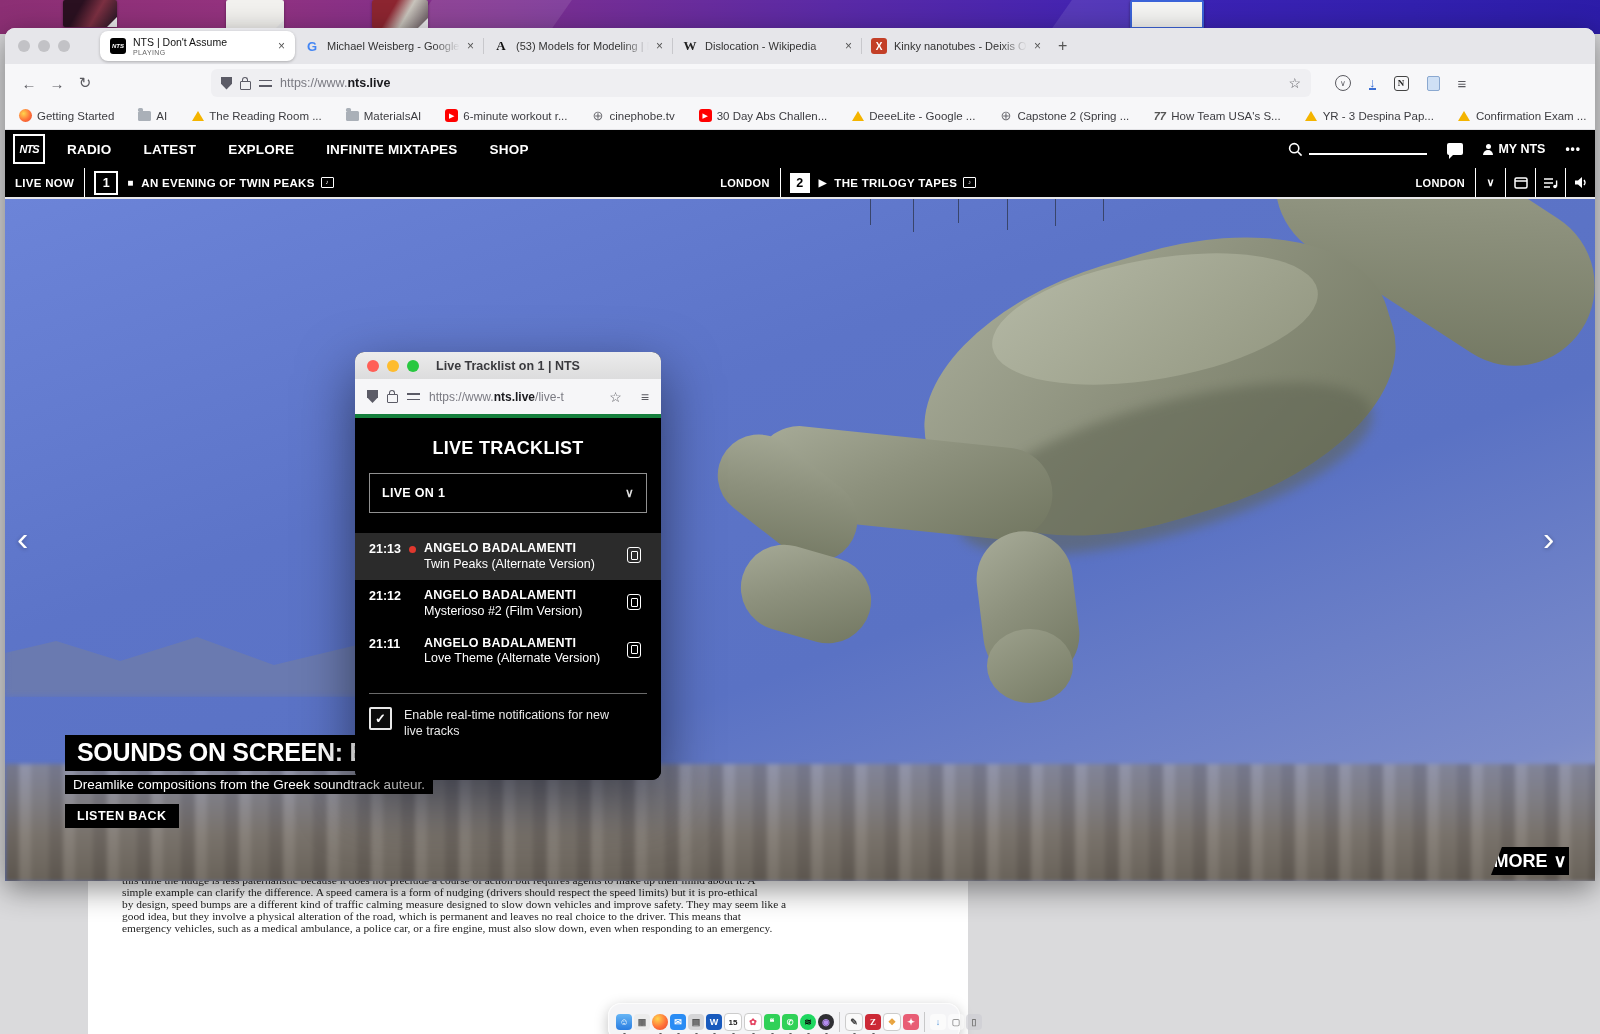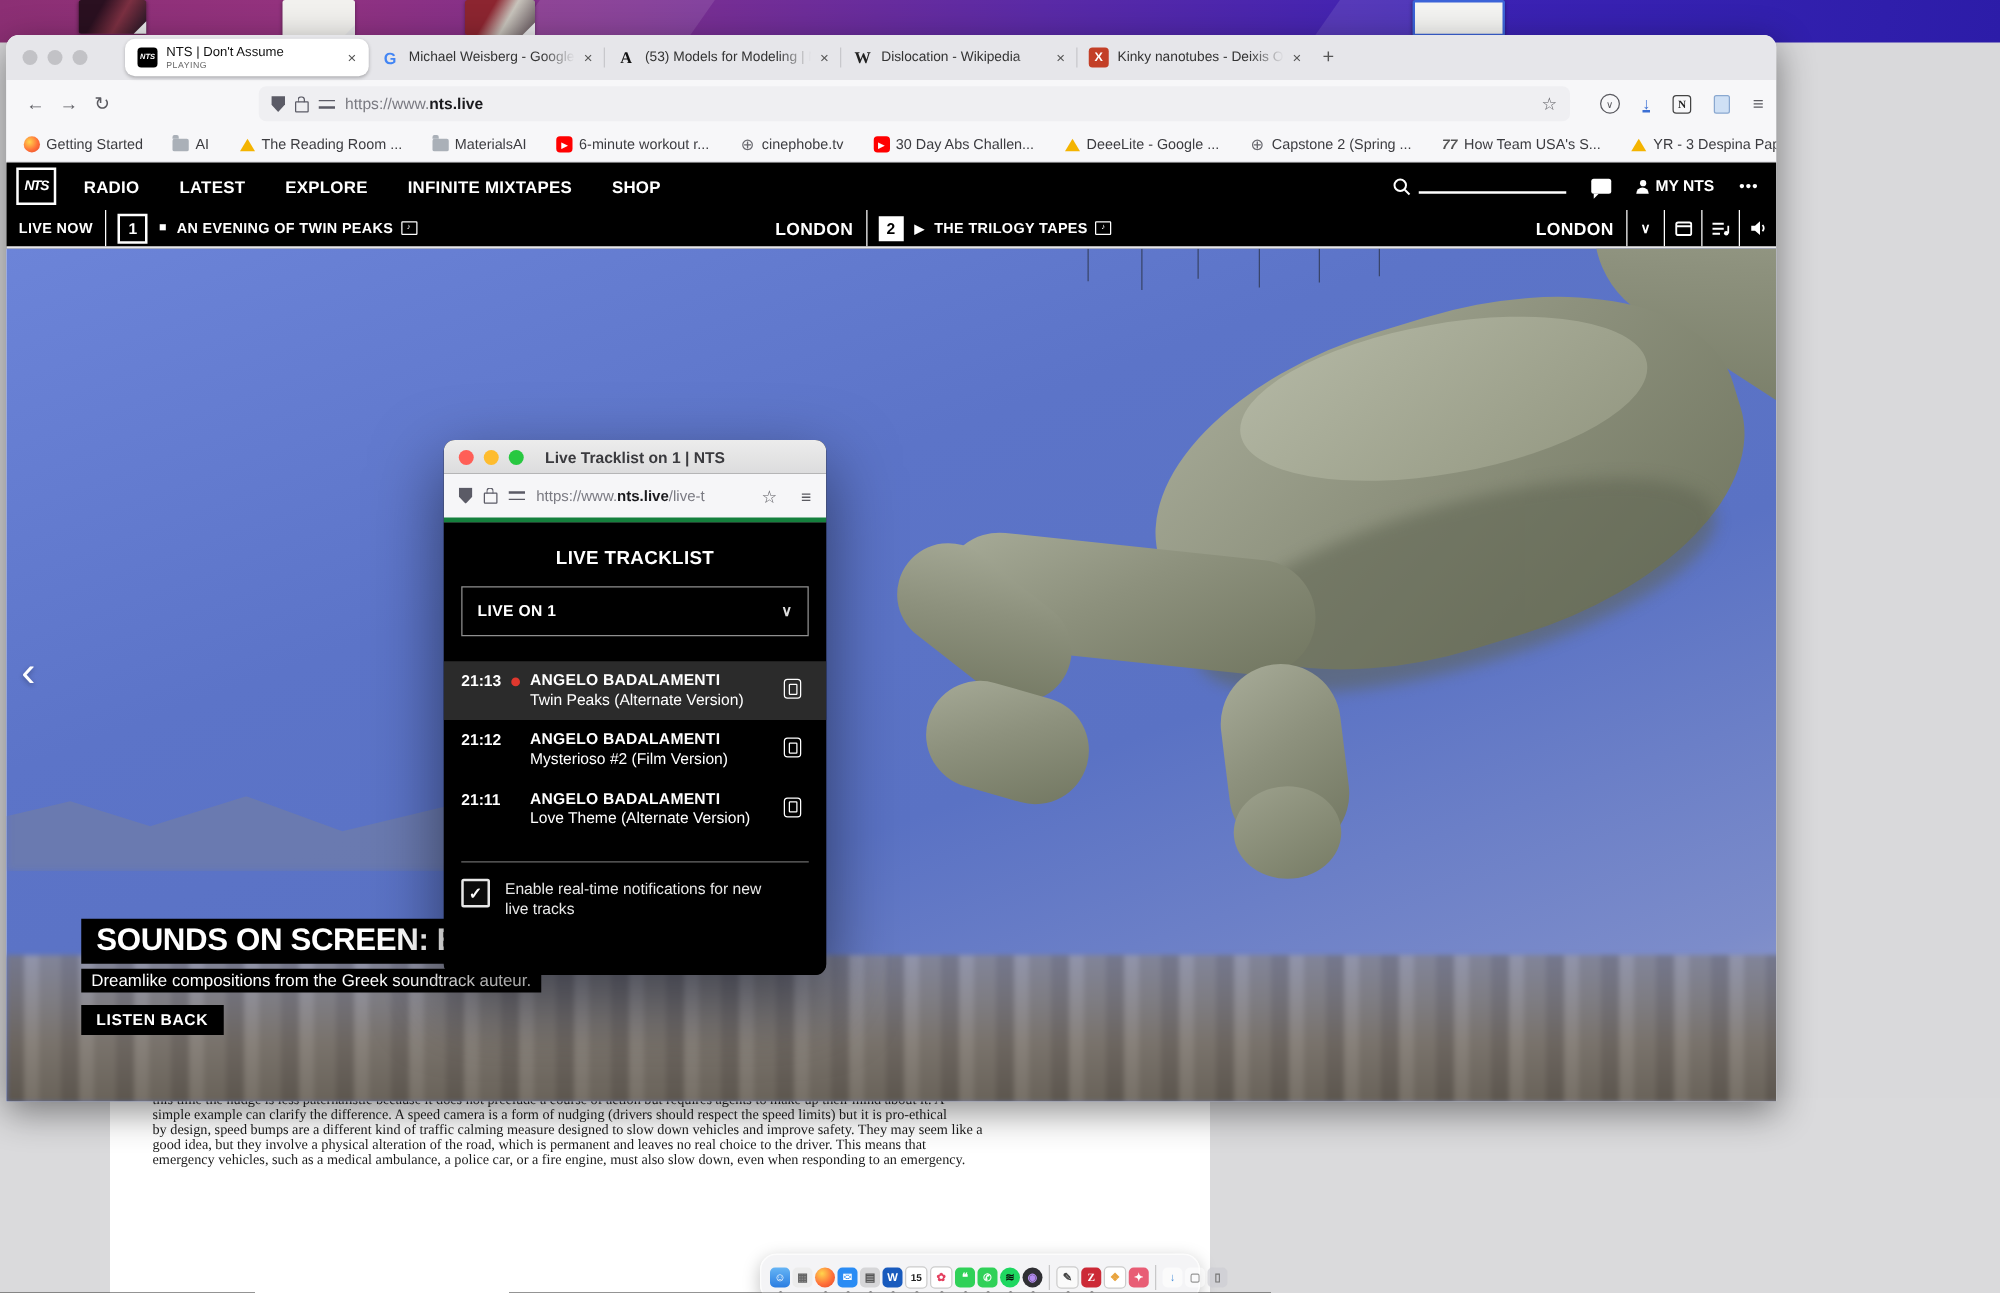--- a/index.html
+++ b/index.html
@@ -12,21 +12,21 @@
     background:linear-gradient(100deg,#8c2f74 0%,#93327e 14%,#7c2f90 32%,#5a2aa6 52%,#3d22b4 72%,#3220ae 88%,#2c1ca8 100%);}
   .wallpaper .streak{position:absolute;top:0;height:34px;background:rgba(255,255,255,.10);transform:skewX(-35deg);}
   .deskfile{position:absolute;top:0;border-radius:2px;box-shadow:0 1px 3px rgba(0,0,0,.4);}
   .df1{left:63px;width:54px;height:27px;background:linear-gradient(120deg,#2a1020 30%,#7c3042 60%,#1c1422);}
   .df1::after,.df3::after,.df2::after{content:"";position:absolute;right:0;bottom:0;border-style:solid;border-width:0 0 10px 10px;border-color:transparent transparent #e8e8ea transparent;}
   .df2{left:226px;width:58px;height:30px;background:#f2f1ee;}
   .df3{left:372px;width:56px;height:28px;background:linear-gradient(120deg,#8c2530 35%,#c8c4bc 60%,#5a4a52);}
   .df4{left:1130px;width:70px;height:25px;background:#f4f4f2;border:2px solid #3b63d8;}
 
   
-  .bwin{left:5px;top:28px;width:1416px;height:853px;border-radius:10px 10px 0 0;
+  .bwin{left:5px;top:28px;width:1590px;height:853px;border-radius:10px 10px 0 0;
     background:#f7f7f9;box-shadow:0 8px 30px rgba(0,0,0,.45);z-index:2;overflow:hidden;}
   .tabbar{position:relative;height:36px;background:#e6e6ea;display:flex;align-items:center;}
   .lights{display:flex;gap:8px;margin-left:13px;}
   .light{width:12px;height:12px;border-radius:50%;background:#c2c2c6;}
   .tab-active{display:flex;align-items:center;gap:7px;background:#fff;border-radius:8px;height:30px;
     margin-left:30px;padding:0 10px;width:175px;box-shadow:0 1px 3px rgba(0,0,0,.25);}
   .favicon{width:16px;height:16px;border-radius:3px;display:flex;align-items:center;justify-content:center;
     font-size:9px;font-weight:bold;flex:none;}
   .fv-nts{background:#000;color:#fff;font-style:italic;font-size:6px;}
   .fv-g{color:#4285F4;font-size:13px;background:transparent;}
@@ -94,21 +94,21 @@
   .livebar{height:29px;background:#000;border-bottom:2px solid #e8e8ea;display:flex;align-items:stretch;color:#fff;font-weight:bold;}
   .lb-cell{display:flex;align-items:center;}
   .lb-label{font-size:11.5px;padding:0 10px;letter-spacing:.3px;}
   .lb-sep{width:1px;background:#fff;margin:0;}
   .chbadge{width:20px;height:20px;display:flex;align-items:center;justify-content:center;font-size:12.5px;margin:0 9px;flex:none;}
   .chbadge.b1{background:#000;border:2px solid #fff;color:#fff;}
   .chbadge.b2{background:#fff;color:#000;}
   .lb-ic{font-size:10px;margin-right:8px;}
   .lb-title{font-size:11.5px;letter-spacing:.3px;display:flex;align-items:center;gap:6px;}
   .casticon{width:11px;height:9px;border:1.5px solid #fff;border-radius:1px;position:relative;font-size:6px;line-height:9px;text-align:center;}
-  .lb-loc{font-size:14px;margin-left:auto;padding-right:10px;font-weight:bold;letter-spacing:.3px;}
+  .lb-loc{font-size:11px;margin-left:auto;padding-right:10px;font-weight:bold;letter-spacing:.3px;}
   .lb-btn{width:29px;display:flex;align-items:center;justify-content:center;border-left:1px solid #fff;font-size:11px;}
   .lb-btn svg{display:block;}
 
   
   .hero{position:relative;height:683px;overflow:hidden;
     background:linear-gradient(160deg,#6c84d8 0%,#5c74c8 35%,#5a72c4 60%,#7c8cca 88%,#9aa2c8 100%);}
   .wire{position:absolute;top:0;width:1px;background:#39456b;}
   .mtn{position:absolute;left:0;top:418px;width:640px;height:80px;background:#6f7ca8;opacity:.75;filter:blur(3px);
     clip-path:polygon(0 100%,0 45%,8% 30%,18% 55%,30% 25%,42% 60%,55% 35%,68% 65%,80% 45%,92% 70%,100% 55%,100% 100%);}
   .city{position:absolute;left:0;top:565px;width:1600px;height:118px;filter:blur(2px);
@@ -142,21 +142,21 @@
     box-shadow:0 20px 55px rgba(0,0,0,.5);background:#000;}
   .p-titlebar{height:27px;background:linear-gradient(#ececec,#dcdcdd);display:flex;align-items:center;position:relative;}
   .p-lights{display:flex;gap:8px;margin-left:12px;}
   .pl{width:12px;height:12px;border-radius:50%;}
   .pl-r{background:#ff5f57;}.pl-y{background:#febc2e;}.pl-g{background:#28c840;}
   .p-title{position:absolute;left:0;right:0;text-align:center;font-size:12.5px;font-weight:bold;color:#3a3a3e;}
   .p-urlrow{height:35px;background:#f6f6f8;border-bottom:4px solid #15803d;display:flex;align-items:center;gap:9px;padding:0 12px;}
   .p-urlrow .urltext{font-size:12px;}
   .p-menu{margin-left:10px;color:#5a5a60;font-size:14px;}
   .p-body{background:#000;color:#fff;height:366px;}
-  .p-heading{text-align:center;font-size:15px;font-weight:bold;letter-spacing:.3px;padding-top:20px;}
+  .p-heading{text-align:center;font-size:18px;font-weight:bold;letter-spacing:.3px;padding-top:20px;}
   .p-drop{margin:14px 14px 0;height:38px;border:1px solid #909090;display:flex;align-items:center;padding:0 12px;
     font-size:12.5px;font-weight:bold;letter-spacing:.3px;gap:34px;}
   .p-drop .chev{margin-left:auto;font-size:12px;color:#ddd;}
   .p-list{margin-top:20px;}
   .p-row{display:flex;align-items:flex-start;padding:8px 14px;gap:8px;}
   .p-row.active{background:#2b2b2b;}
   .p-time{width:32px;font-size:12.5px;font-weight:bold;flex:none;padding-top:1px;}
   .p-dot{width:7px;height:7px;border-radius:50%;background:#e0382e;margin-top:5px;flex:none;}
   .p-dot.hidden{visibility:hidden;}
   .p-meta{flex:1;line-height:1.25;}

